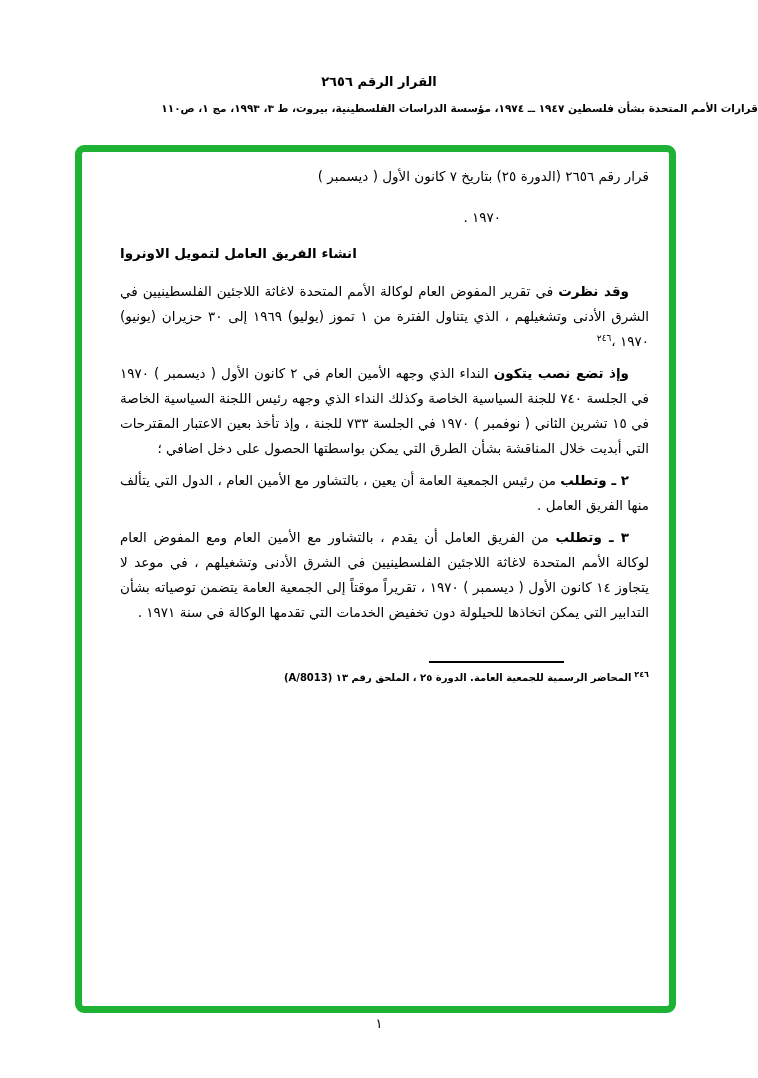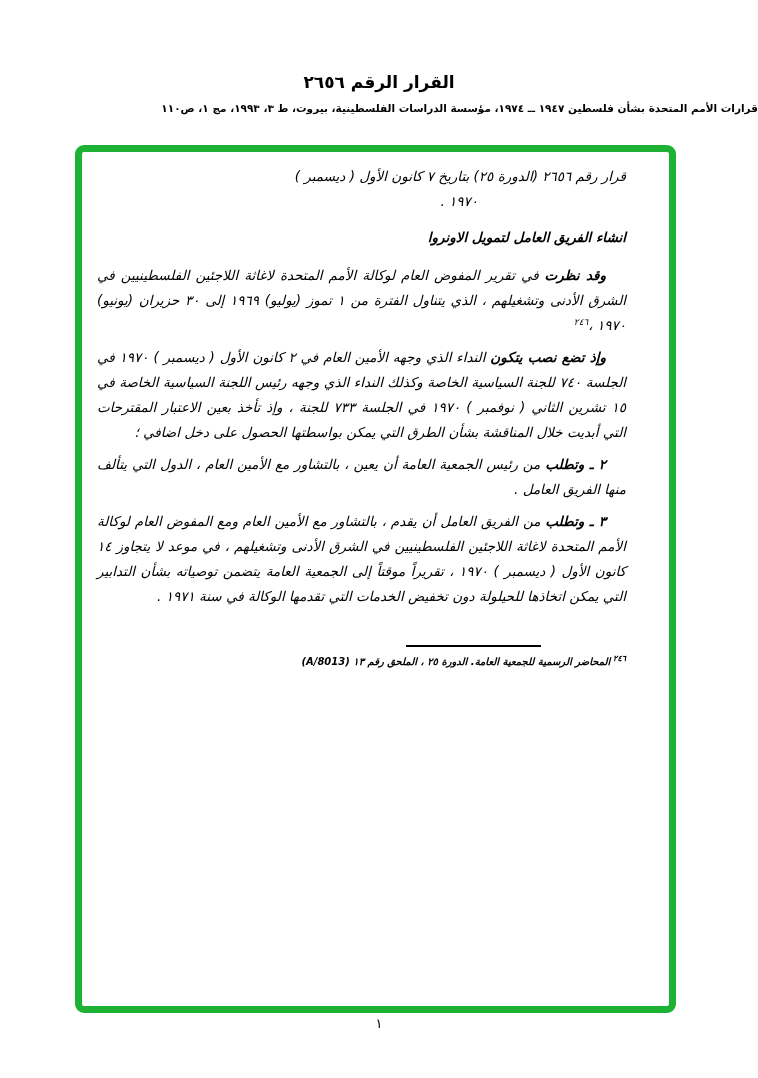--- a/index.html
+++ b/index.html
@@ -1,38 +1,38 @@
 <!DOCTYPE html>
 <html lang="ar" style="--hl: #1eb235;"><head>
 <meta charset="utf-8">
 <style>
   * { margin:0; padding:0; box-sizing:border-box; }
   body { background:#ffffff; font-family:"DejaVu Sans", sans-serif; color:#000; }
   .page {
     position:relative; width:758px; height:1078px; background:#fff; overflow:hidden;
   }
   .doc-title {
-    padding-top:70px; text-align:center; font-weight:bold; font-size:17px;
+    padding-top:70px; text-align:center; font-weight:bold; font-size:13px;
     direction:rtl; line-height:24px;
   }
   .source-line {
     margin-top:7px; text-align:right; direction:rtl; font-weight:bold;
     font-size:10.5px; white-space:nowrap; line-height:14px;
   }
   .highlight-box {
     position:absolute; left:75px; top:145px; width:601px; height:868px;
     border:7px solid var(--hl, #1eb235); border-radius:9px; pointer-events:none;
   }
   .content {
-    position:absolute; left:97px; top:164px; width:529px;
-    direction:rtl; text-align:justify; font-size:13.5px; line-height:25px;font-style:italic;
+    position:absolute; left:120px; top:164px; width:529px;
+    direction:rtl; text-align:justify; font-size:13.5px; line-height:25px;
   }
   .res-heading { text-align:justify; }
-  .res-heading .line2 { display:block; padding-right:148px; }
-  .subject-title { text-align:right; font-weight:bold; margin:11px 0 13px 0; }
+  .res-heading .line2 { display:block; padding-right:148px;margin-top:16px; }
+  .subject-title { text-align:left; font-weight:bold; margin:11px 0 13px 0; }
   .opening-line { font-weight:bold; text-indent:20px; }
   .para { margin-top:7px; text-indent:20px; }
   .para .lead { font-weight:bold; }
   sup.fref { font-size:9px; vertical-align:super; line-height:0; }
   .footnote-block { margin-top:36px; }
   .footnote-rule {
     width:135px; height:2px; background:#000;
     margin-left:auto; margin-right:85px; margin-bottom:7px;
   }
   .footnote-line {

